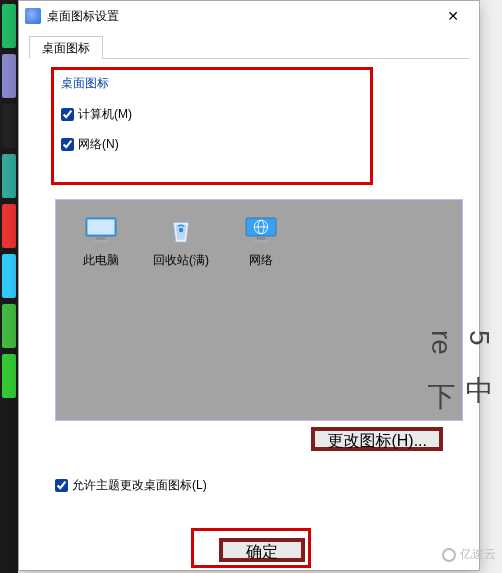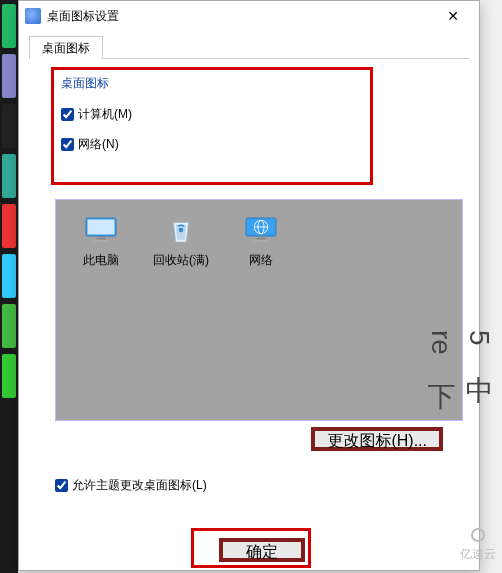--- a/index.html
+++ b/index.html
@@ -25,21 +25,21 @@
   .desk-item .ico { width: 40px; height: 32px; margin: 0 auto 6px; display: flex; align-items: center; justify-content: center; }
   .ico svg { width: 36px; height: 30px; }
   .btn-row { position: absolute; left: 0; top: 426px; width: 100%; padding-right: 36px; display: flex; justify-content: flex-end; gap: 8px; }
   .btn { height: 24px; padding: 0 12px; font-size: 16px; background: #e9e9e9; border: 4px solid #7f1d1d; cursor: pointer; }
   .allow-theme { position: absolute; left: 36px; top: 476px; font-size: 12px; display: flex; align-items: center; gap: 4px; }
   .allow-theme input { accent-color: #0a3ea0; width: 13px; height: 13px; margin: 0; }
   .bottom-btns { position: absolute; left: 0; bottom: 8px; width: 100%; display: flex; justify-content: center; gap: 40px; margin-left: 13px; }
   .bottom-btns .btn { width: 86px; }
   .hl2 { position: absolute; left: 172px; bottom: 2px; width: 120px; height: 40px; border: 3px solid #d40000; pointer-events: none; }
   .right-decor { position: absolute; right: 4px; top: 330px; font-size: 28px; color: #444; writing-mode: vertical-rl; pointer-events:none; font-family: "SimSun", serif; }
-  .watermark { position: absolute; right: 6px; bottom: 10px; font-size: 12px; color: #bbb; display:flex; align-items:center; gap:4px; pointer-events:none;flex-direction:column; }
+  .watermark { position: absolute; right: 6px; bottom: 10px; font-size: 12px; color: #bbb; display:flex; align-items:center; gap:4px; pointer-events:none; }
   .watermark .logo { width:14px; height:14px; border:2px solid #bbb; border-radius:50%; position:relative; }
 </style>
 </head>
 <body>
 
 <div class="left-strip">
     <div class="citem" style="background: rgb(34, 187, 102);"></div>
     <div class="citem" style="background: rgb(136, 136, 204);"></div>
     <div class="citem" style="background: rgb(34, 34, 34);"></div>
     <div class="citem" style="background: rgb(51, 170, 153);"></div>

